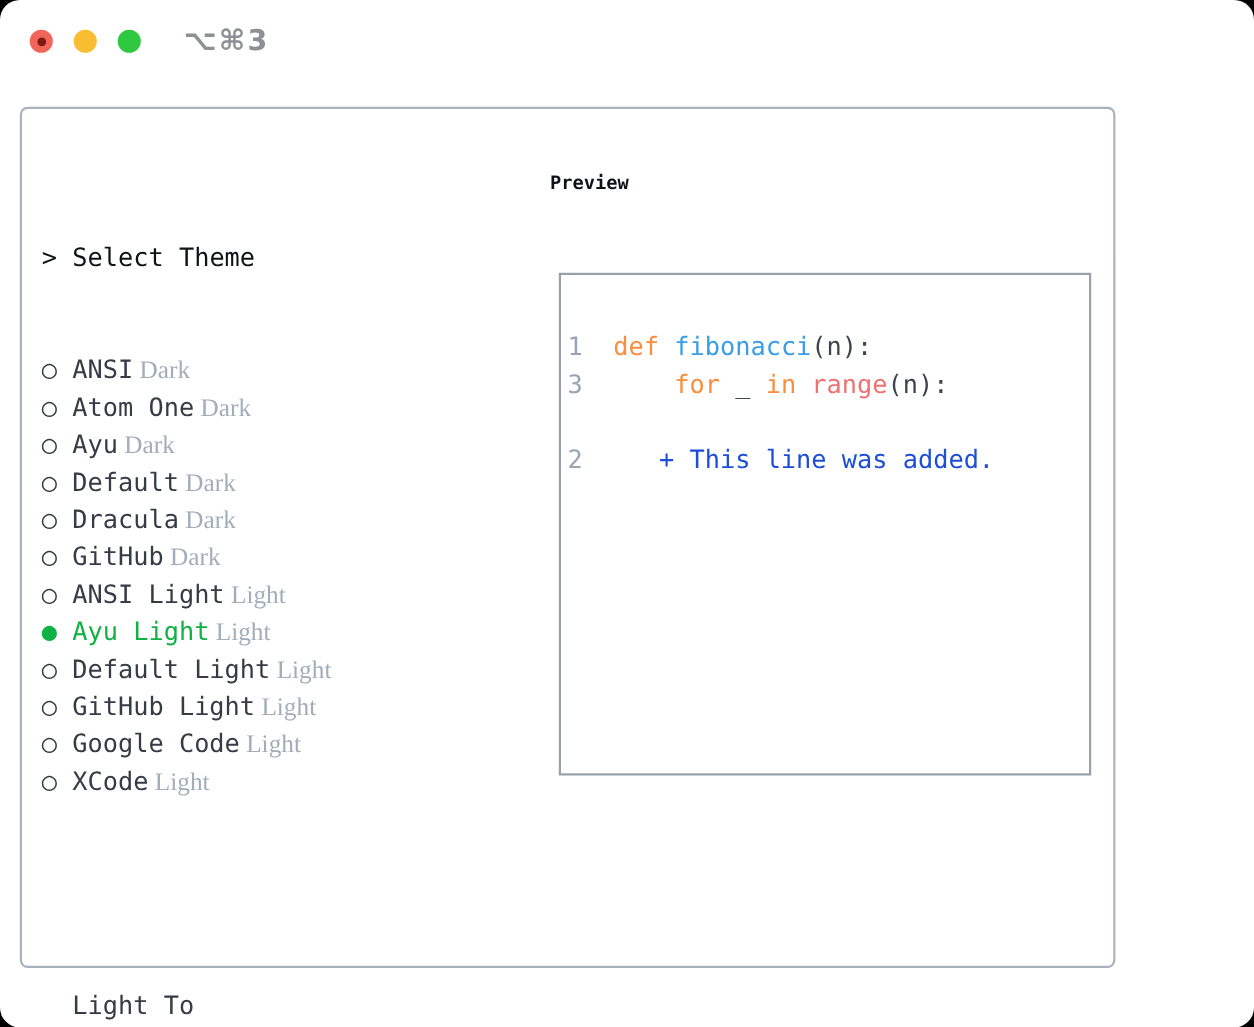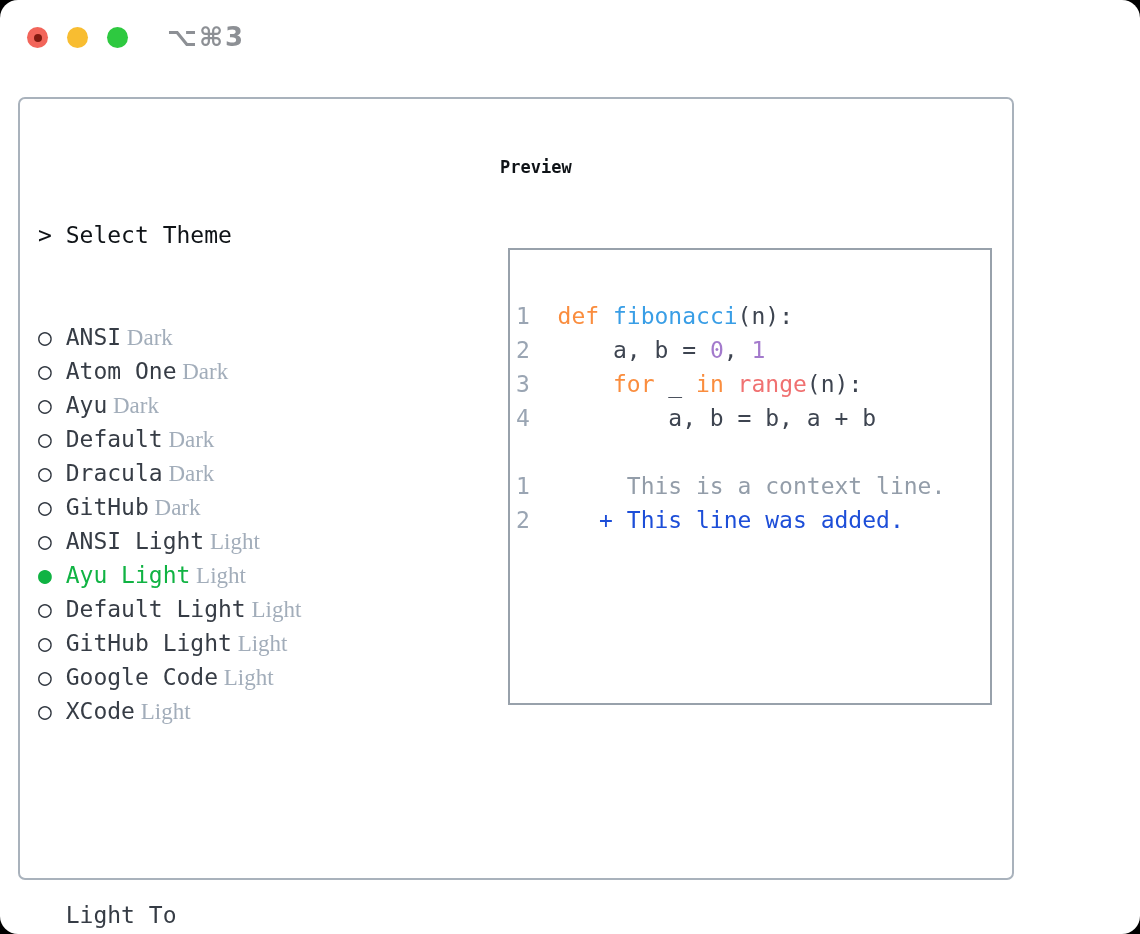--- a/index.html
+++ b/index.html
@@ -55,22 +55,19 @@
       
       
       
       
     </div>
 
     <div class="preview-title">Preview</div>
 
     <div class="preview-box" id="preview-box">
         <div class="crow"><span class="ln">1</span><span style="color: rgb(61, 68, 80);">  </span><span style="color: rgb(250, 141, 62);">def</span><span style="color: rgb(61, 68, 80);"> </span><span style="color: rgb(57, 158, 230);">fibonacci</span><span style="color: rgb(61, 68, 80);">(n):</span></div>
-        <div class="crow"><span class="ln">2</span><span style="color: rgb(61, 68, 80);">      a, b = </span><span style="color: rgb(163, 122, 204);">0</span><span style="color: rgb(61, 68, 80);">, </span><span style="color: rgb(163, 122, 204);">1</span></div>
         <div class="crow"><span class="ln">3</span><span style="color: rgb(61, 68, 80);">      </span><span style="color: rgb(250, 141, 62);">for</span><span style="color: rgb(61, 68, 80);"> _ </span><span style="color: rgb(250, 141, 62);">in</span><span style="color: rgb(61, 68, 80);"> </span><span style="color: rgb(240, 113, 113);">range</span><span style="color: rgb(61, 68, 80);">(n):</span></div>
-        <div class="crow"><span class="ln">4</span><span style="color: rgb(61, 68, 80);">          a, b = b, a + b</span></div>
         <div class="crow"><span class="ln"></span></div>
-        <div class="crow"><span class="ln">1</span><span style="color: rgb(147, 157, 169);">       This is a context line.</span></div>
         <div class="crow"><span class="ln">2</span><span style="color: #1d4ed8;">     + This line was added.</span></div>
       </div>
 
   </div>
 </div>
 
 </body></html>

